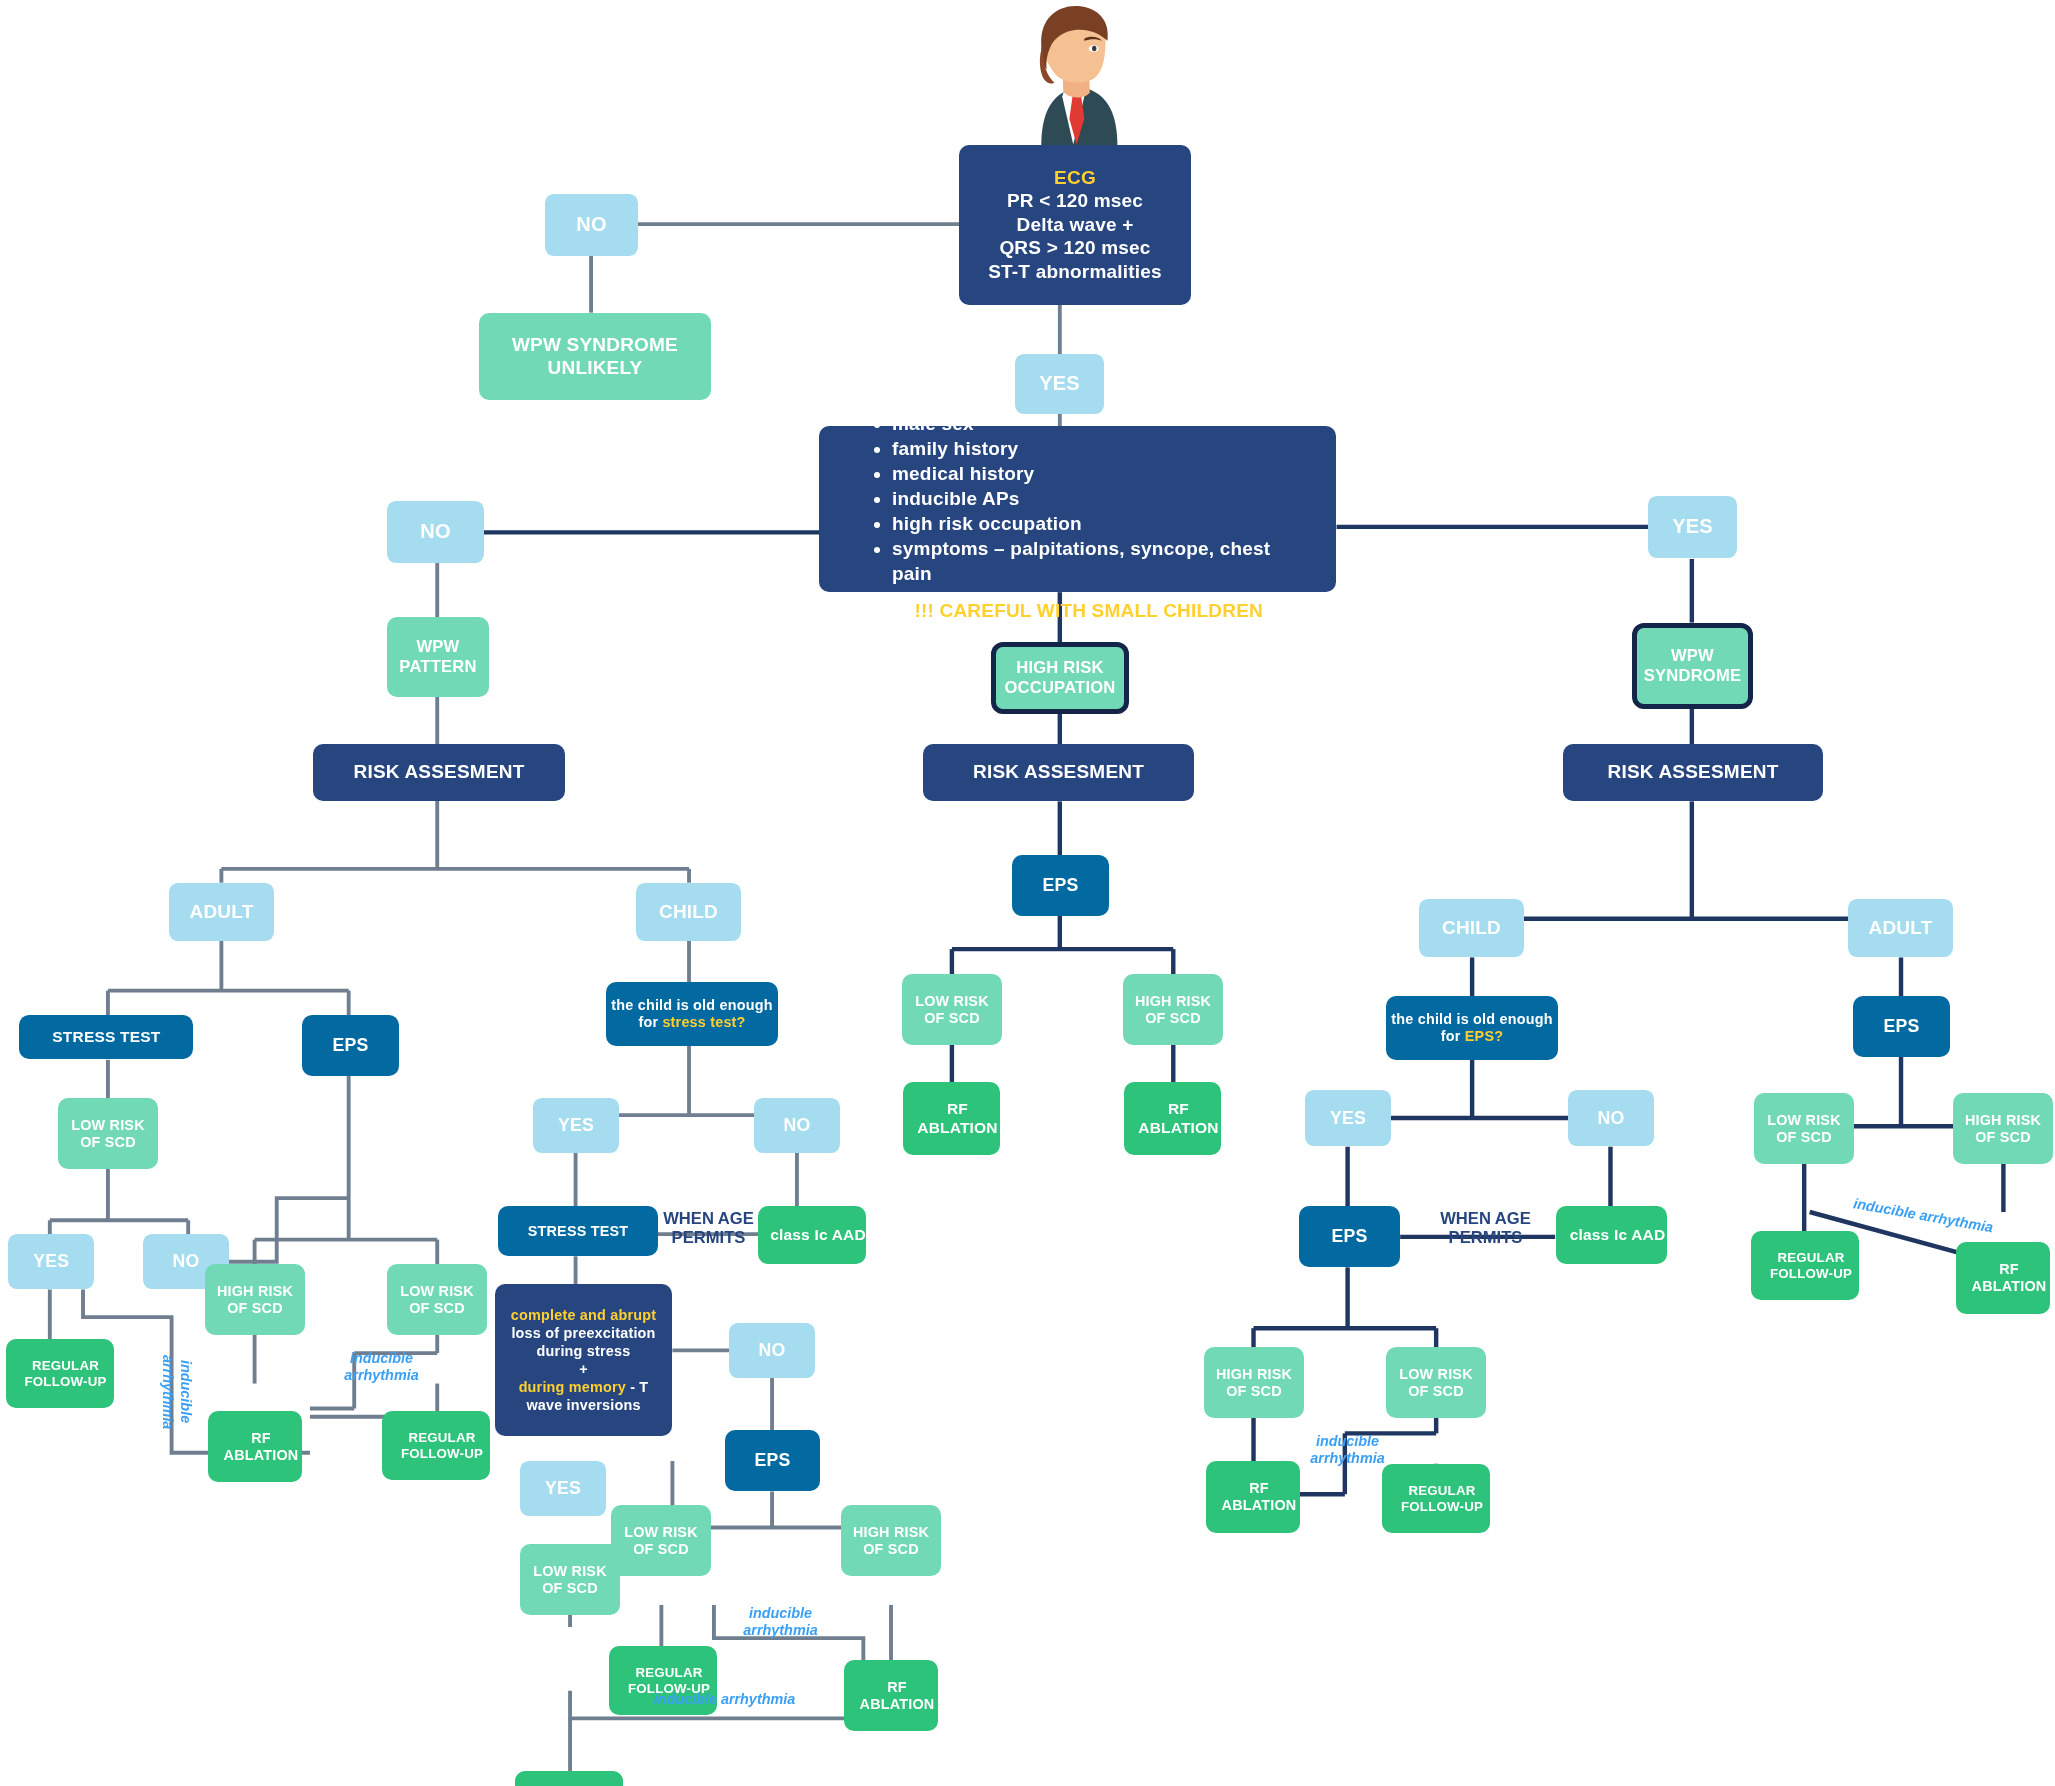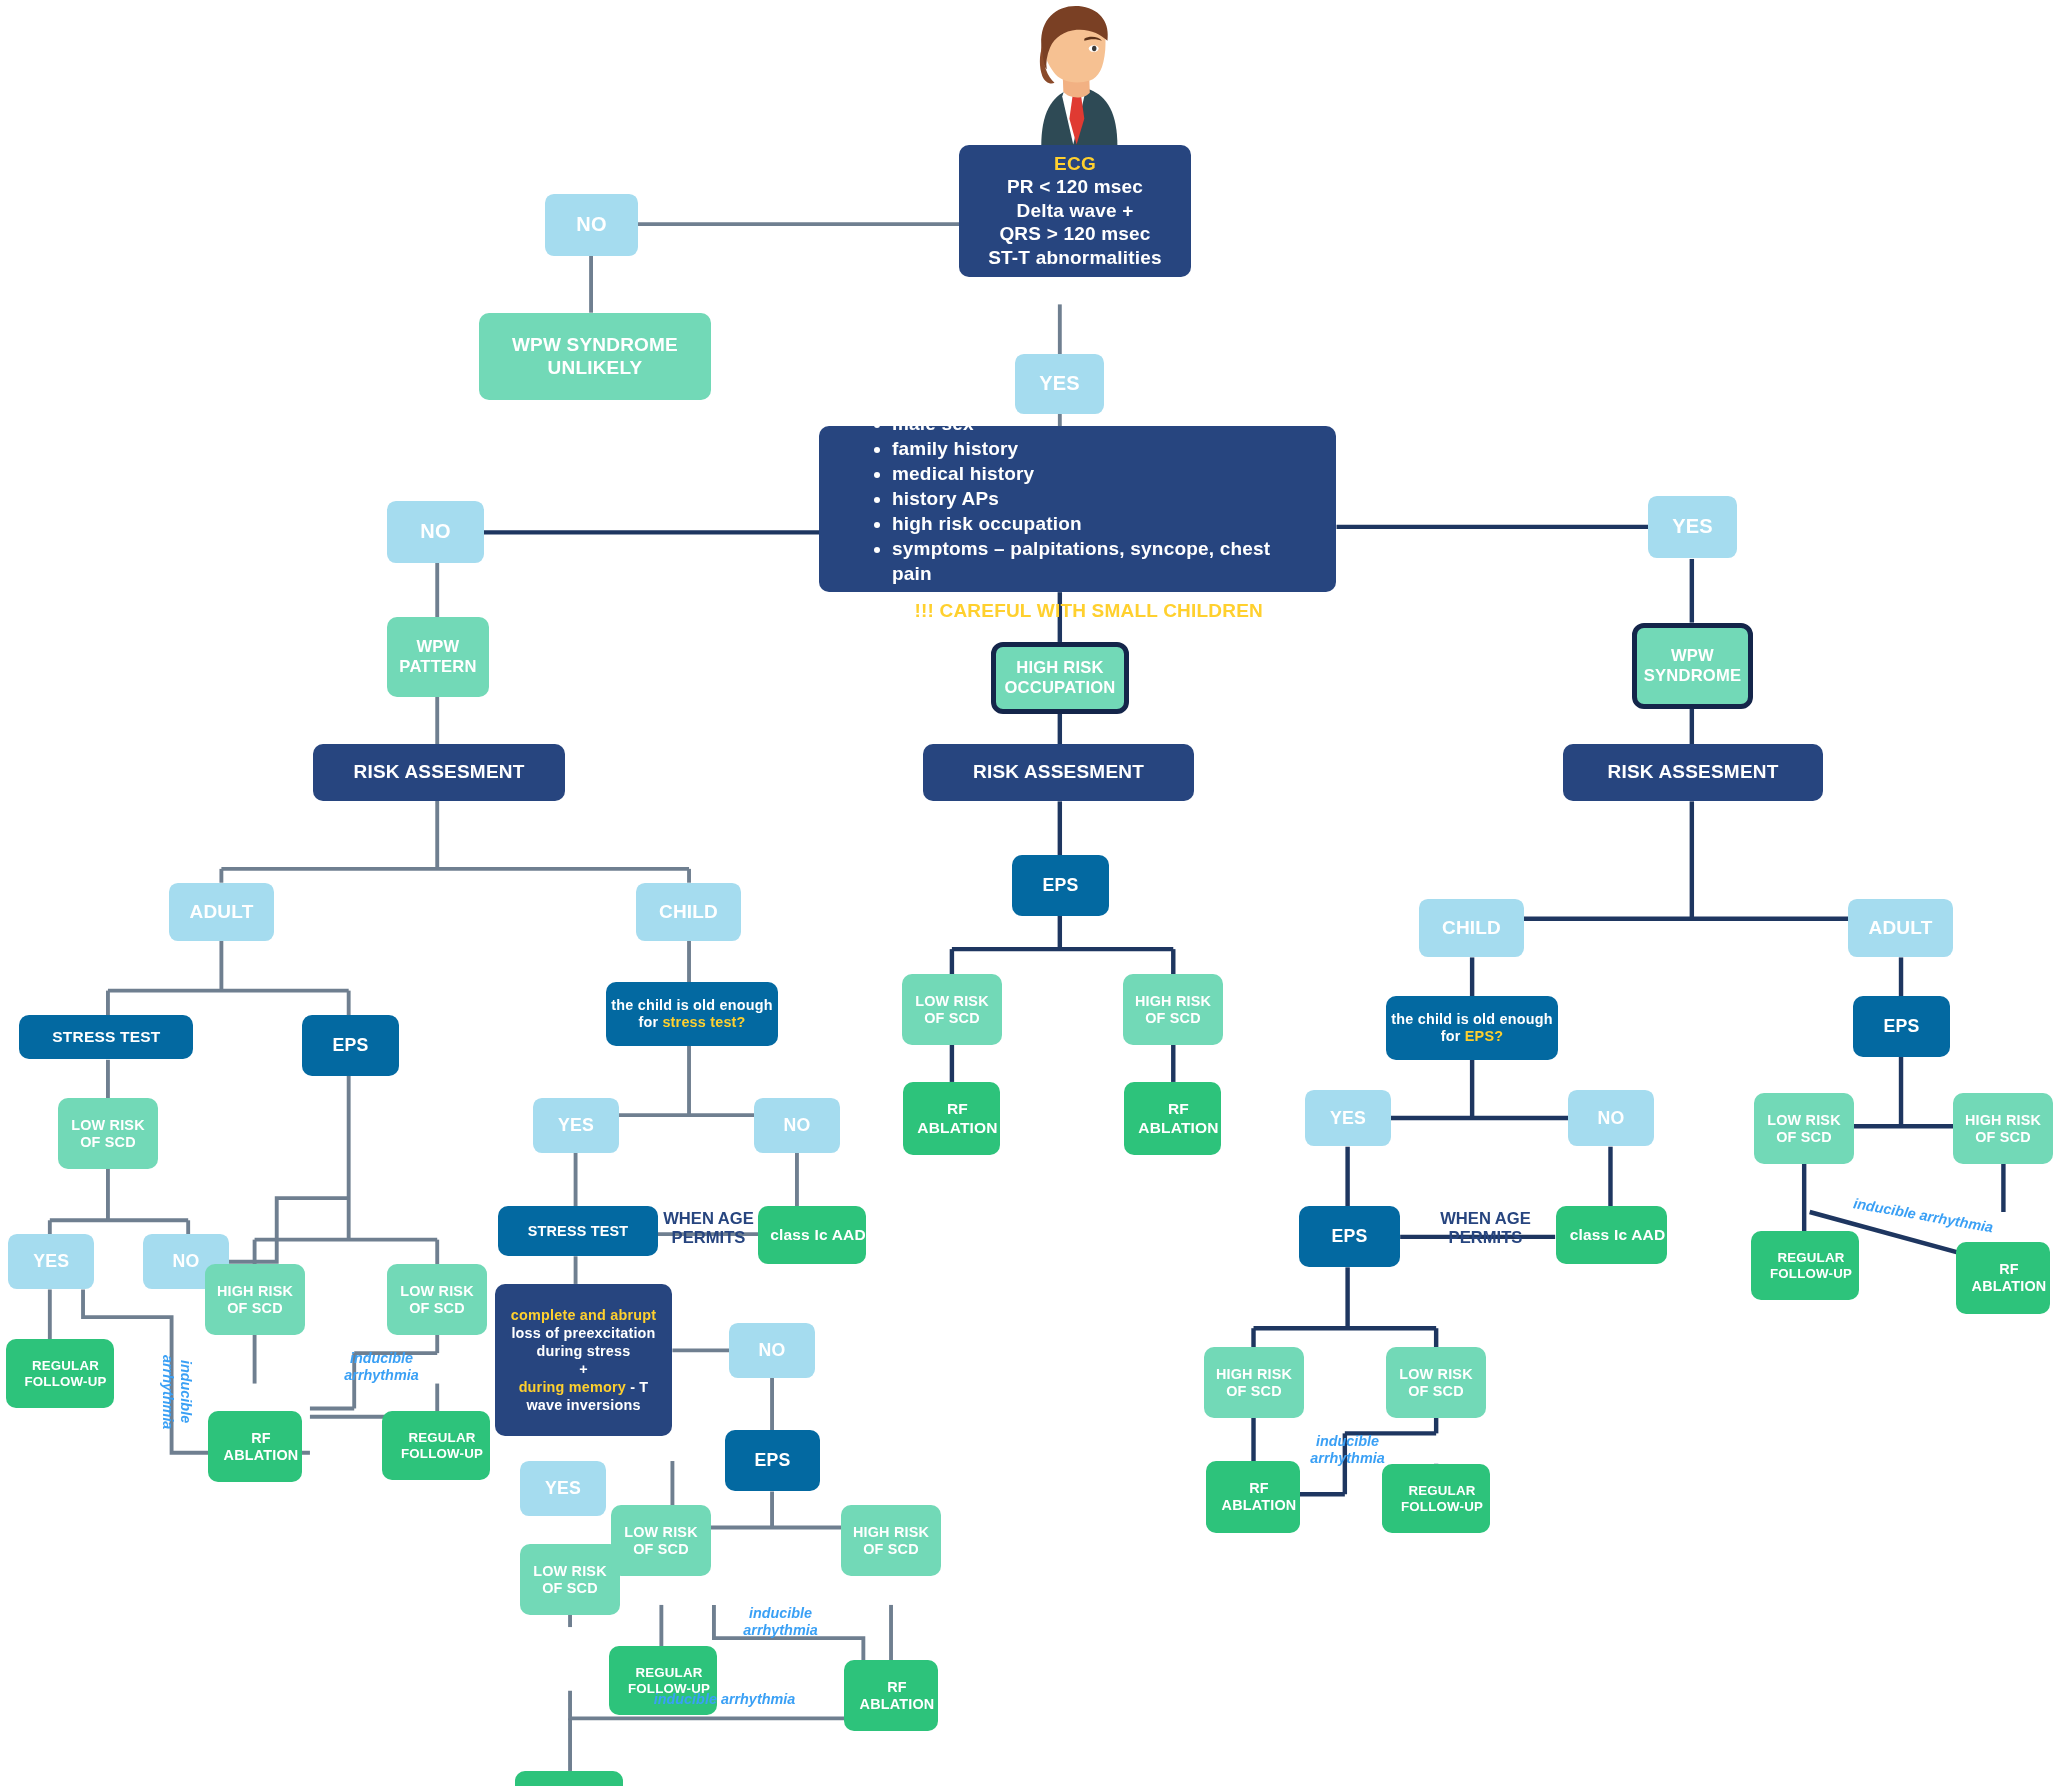--- a/index.html
+++ b/index.html
@@ -177,42 +177,42 @@
       <path d="M100 110 L148 108 L150 168 C140 180 112 180 102 166 Z" fill="#f2b183"></path>
       <path d="M68 88 C68 38 100 14 136 18 C168 22 182 50 178 90 C175 124 166 140 150 146 C124 154 96 148 84 130 C74 116 68 104 68 88 Z" fill="#f6c192"></path>
       <path d="M62 80 C60 30 96 6 136 12 C172 18 186 44 182 74 C170 62 150 52 126 54 C104 56 86 68 78 86 C72 100 70 114 72 126 C62 114 62 96 62 80 Z" fill="#7a4024"></path>
       <path d="M64 84 C64 118 74 140 86 150 C78 154 68 148 64 138 C58 122 58 100 64 84 Z" fill="#8a4a2a"></path>
       <ellipse cx="157" cy="88" rx="9" ry="6" fill="#ffffff"></ellipse>
       <ellipse cx="158" cy="88" rx="4" ry="5" fill="#3a3a3a"></ellipse>
       <path d="M140 70 C150 64 166 66 172 74 C164 70 150 70 140 74 Z" fill="#5b3119"></path>
     </svg>
   </div>
 
-  <div class="node t-navy" style="left:959px;top:145px;width:232px;height:132px;font-size:19px;flex-direction:column;gap:1.1px;text-align:center;">
+  <div class="node t-navy" style="left:959px;top:145px;width:232px;height:160px;font-size:19px;flex-direction:column;gap:1.1px;text-align:center;">
     <span class="lbl-yellow">ECG</span>
     <span>PR &lt; 120 msec</span>
     <span>Delta wave +</span>
     <span>QRS &gt; 120 msec</span>
     <span>ST-T abnormalities</span>
   </div>
 
   <div class="node t-lblue" style="left:545px;top:194px;width:93px;height:62px;font-size:20px;">NO</div>
 
   <div class="node t-mint" style="left:479px;top:313px;width:232px;height:87px;font-size:19px;white-space:pre-line;">WPW SYNDROME
 UNLIKELY</div>
 
   <div class="node t-lblue" style="left:1015px;top:354px;width:89px;height:60px;font-size:20px;">YES</div>
 
   <div class="node t-navy" style="left:819px;top:426px;width:517px;height:166px;padding:0;">
     <div class="bullets">
       <ul>
         <li>male sex</li>
         <li>family history</li>
         <li>medical history</li>
-        <li>history APs</li>
+        <li>inducible APs</li>
         <li>high risk occupation</li>
         <li>symptoms – palpitations, syncope, chest pain</li>
       </ul>
       <span class="careful lbl-yellow">!!! CAREFUL WITH SMALL CHILDREN</span>
     </div>
   </div>
 
   <div class="node t-lblue" style="left:387px;top:501px;width:97px;height:62px;font-size:20px;">NO</div>
 
   <div class="node t-lblue" style="left:1648px;top:496px;width:89px;height:62px;font-size:20px;">YES</div>

